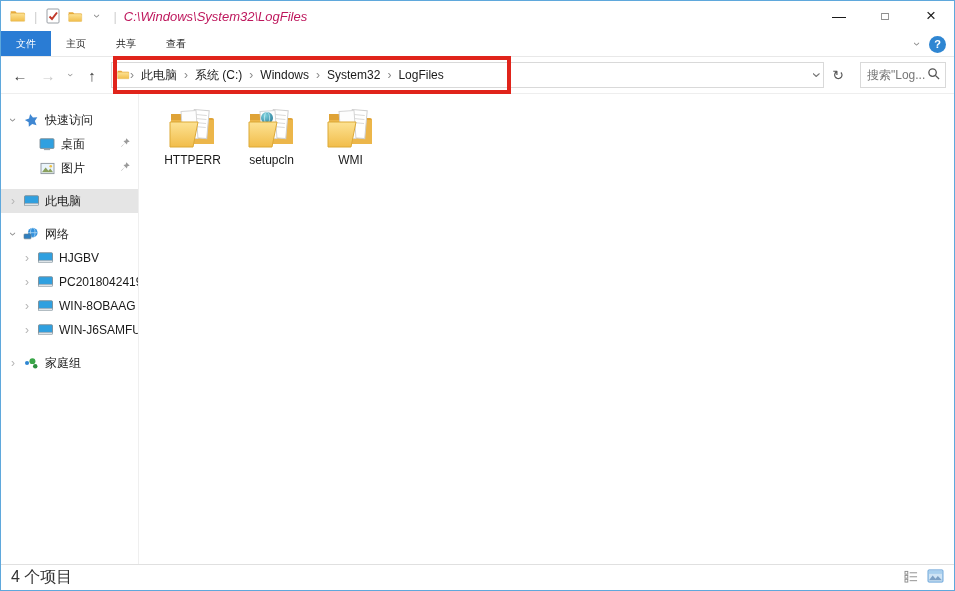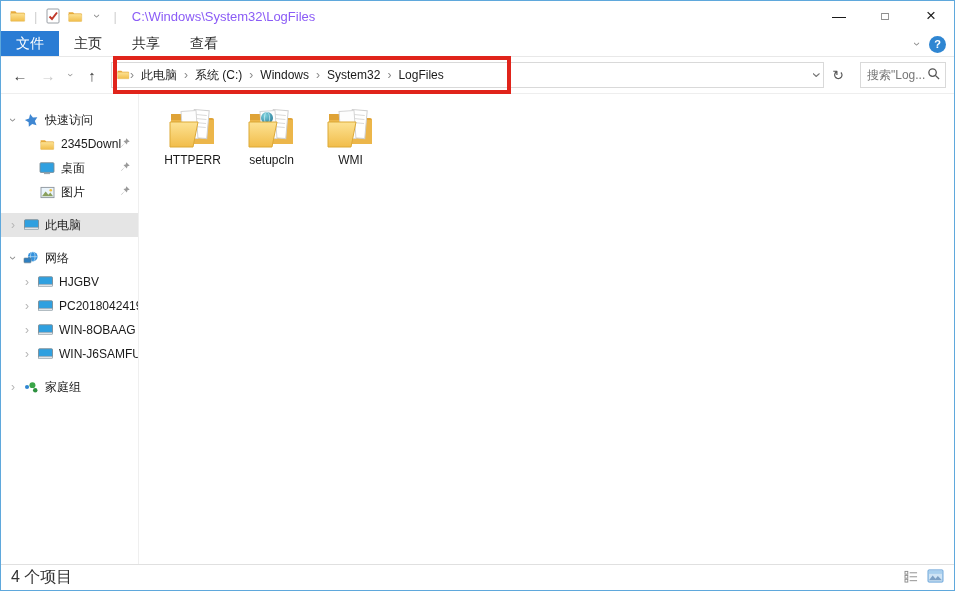--- a/index.html
+++ b/index.html
@@ -2,30 +2,30 @@
 <html><head>
 <meta charset="utf-8">
 <style>
   * { margin:0; padding:0; box-sizing:border-box; }
   html,body { width:955px; height:591px; background:#fff; font-family:"Liberation Sans","DejaVu Sans",sans-serif; overflow:hidden; }
   .window { position:absolute; inset:0; border:1px solid #5fa8dc; background:#fff; display:flex; flex-direction:column; }
 
   
   .titlebar { height:30px; display:flex; align-items:center; padding-left:6px; flex:0 0 auto; }
   .titlebar .sep { color:#d0d0d0; font-size:13px; margin:0 5px; }
-  .titlebar .title { font-size:13px; color:#8b5cf6; margin-left:10px; white-space:nowrap; }
+  .titlebar .title { font-size:13px; color:#be185d; margin-left:2px; white-space:nowrap;font-style:italic; }
   .qat-btn { width:22px; height:24px; display:flex; align-items:center; justify-content:center; }
   .win-controls { margin-left:auto; display:flex; height:30px; }
   .win-btn { width:46px; height:30px; display:flex; align-items:center; justify-content:center; font-size:14px; color:#1a1a1a; }
   .win-btn.max { font-size:12px; }
   .win-btn.close { font-size:17px; }
 
   
   .tabrow { height:26px; display:flex; align-items:stretch; border-bottom:1px solid #e8e8e8; position:relative; flex:0 0 auto; }
-  .tab { padding:12px 15px; display:flex; align-items:center; font-size:14px; color:#2b2b2b; }
+  .tab { padding:12px 15px; display:flex; align-items:center; font-size:10px; color:#2b2b2b; }
   .tab.active { background:#2a7cd4; color:#fff; }
   .ribbon-right { position:absolute; right:8px; top:0; height:26px; display:flex; align-items:center; gap:10px; }
   .help-circle { width:17px; height:17px; border-radius:50%; background:#2f86d2; color:#fff; font-size:11px; font-weight:bold; display:flex; align-items:center; justify-content:center; }
 
   
   .addrrow { height:37px; display:flex; align-items:center; padding:0 8px 0 6px; gap:2px; border-bottom:1px solid #eeeeee; flex:0 0 auto; position:relative; }
   .nav-btn { width:26px; height:26px; display:flex; align-items:center; justify-content:center; font-size:15px; color:#3c3c3c; }
   .nav-btn.disabled { color:#c9c9c9; }
   .nav-btn.small { width:14px; font-size:10px; color:#9a9a9a; }
   .addrbox { flex:1; height:26px; border:1px solid #d9d9d9; background:#fff; display:flex; align-items:center; padding:0 4px 0 5px; margin-left:4px; }
@@ -180,34 +180,20 @@
       <div class="side-row lvl0">
         <span class="chevcell glyph rot90 chev-expand">›</span>
         <span class="iconcell">
           <svg width="15" height="15" viewBox="0 0 16 16">
               <path d="M8 1l2.1 4.3 4.7.7-3.4 3.3.8 4.7L8 11.8 3.8 14l.8-4.7L1.2 6l4.7-.7z" fill="#3f87d2" transform="rotate(-12 8 8)"></path>
             </svg>
         </span>
         <span class="label">快速访问</span>
       </div>
 
-      <div class="side-row lvl1">
-        <span class="iconcell">
-          <svg width="15" height="13" viewBox="0 0 48 40">
-              <path d="M2 6h14l4 4h22a2 2 0 0 1 2 2v4H2z" fill="#e8aa3c"></path>
-              <rect x="2" y="12" width="42" height="24" rx="1.5" fill="url(#gFolder)" stroke="#dca937" stroke-width="1"></rect>
-            </svg>
-        </span>
-        <span class="label">2345Downl</span>
-        <span class="pin">
-          <svg width="12" height="12" viewBox="0 0 14 14">
-              <path d="M8.5 1.5l4 4-2.6.7-.7 2.6-2-2-4.2 4.7-.5-.5L7.2 6.8l-2-2 2.6-.7z" fill="#9a9a9a"></path>
-            </svg>
-        </span>
-      </div>
 
       <div class="side-row lvl1">
         <span class="iconcell">
           <svg width="16" height="14" viewBox="0 0 18 16">
               <rect x="1" y="2" width="16" height="11" rx="1" fill="#2fa0e0" stroke="#7a8a94"></rect>
               <rect x="5.5" y="13.5" width="7" height="1.5" fill="#9aa5ad"></rect>
             </svg>
         </span>
         <span class="label">桌面</span>
         <span class="pin">

